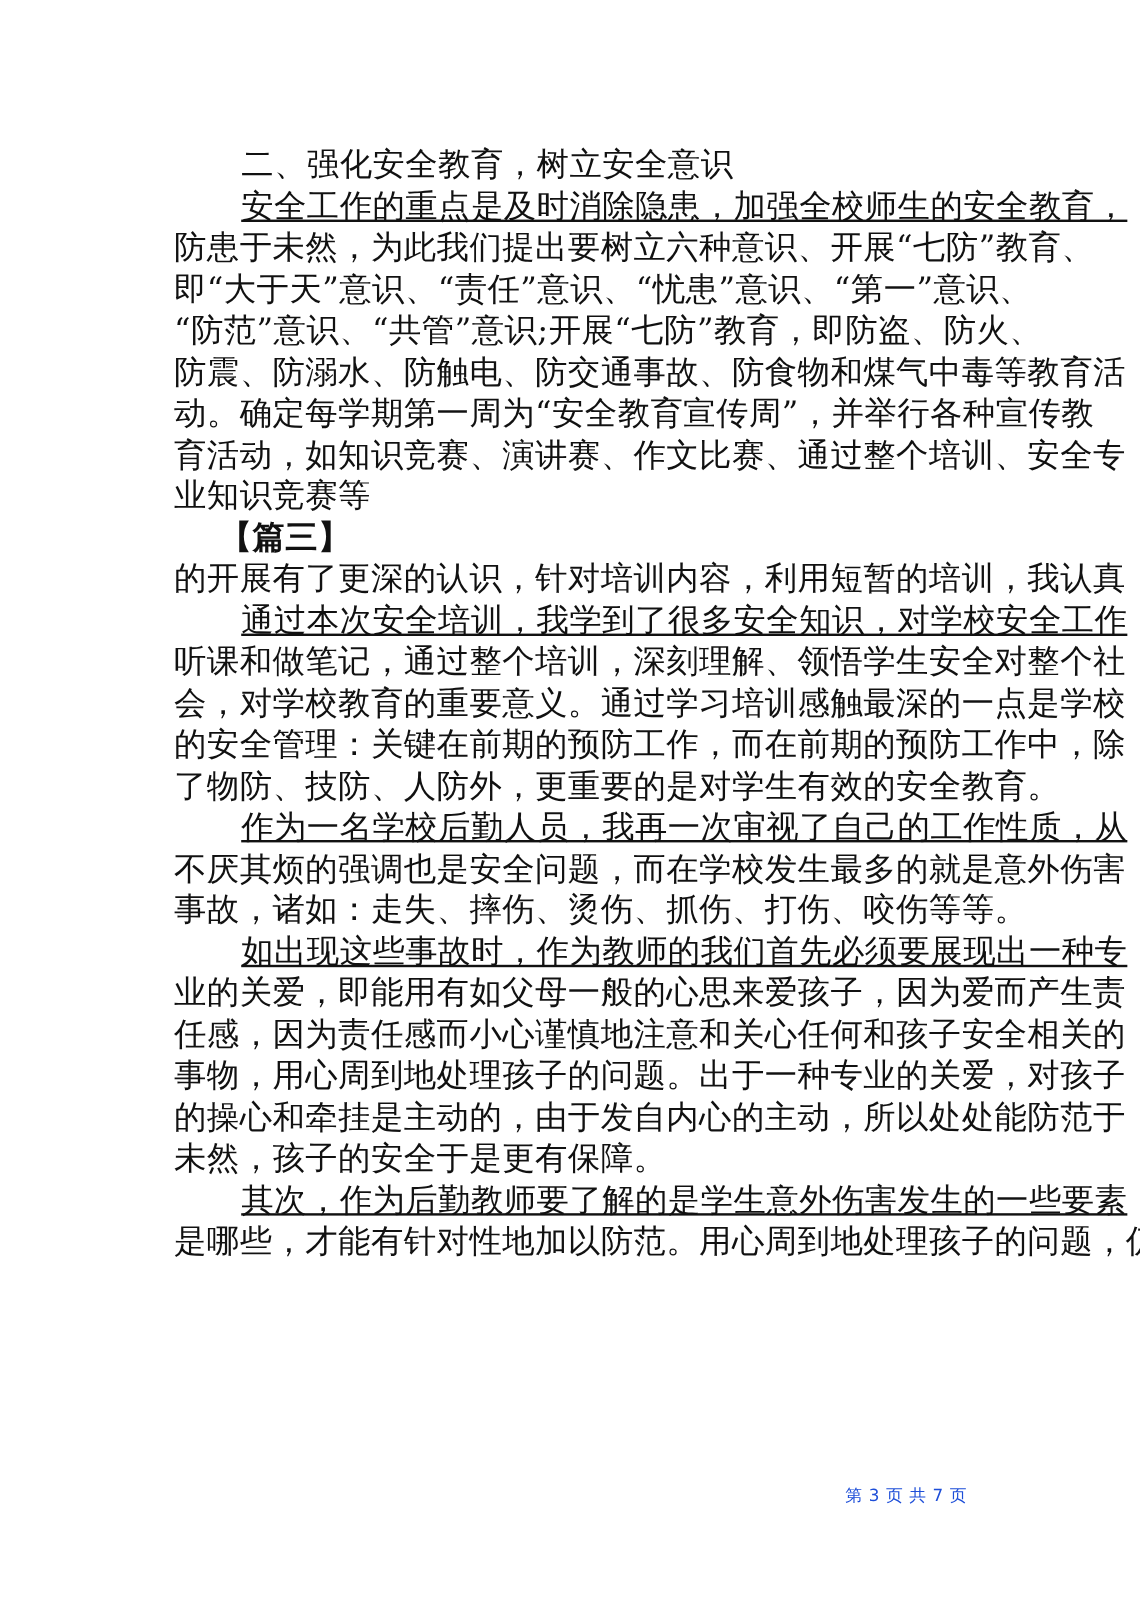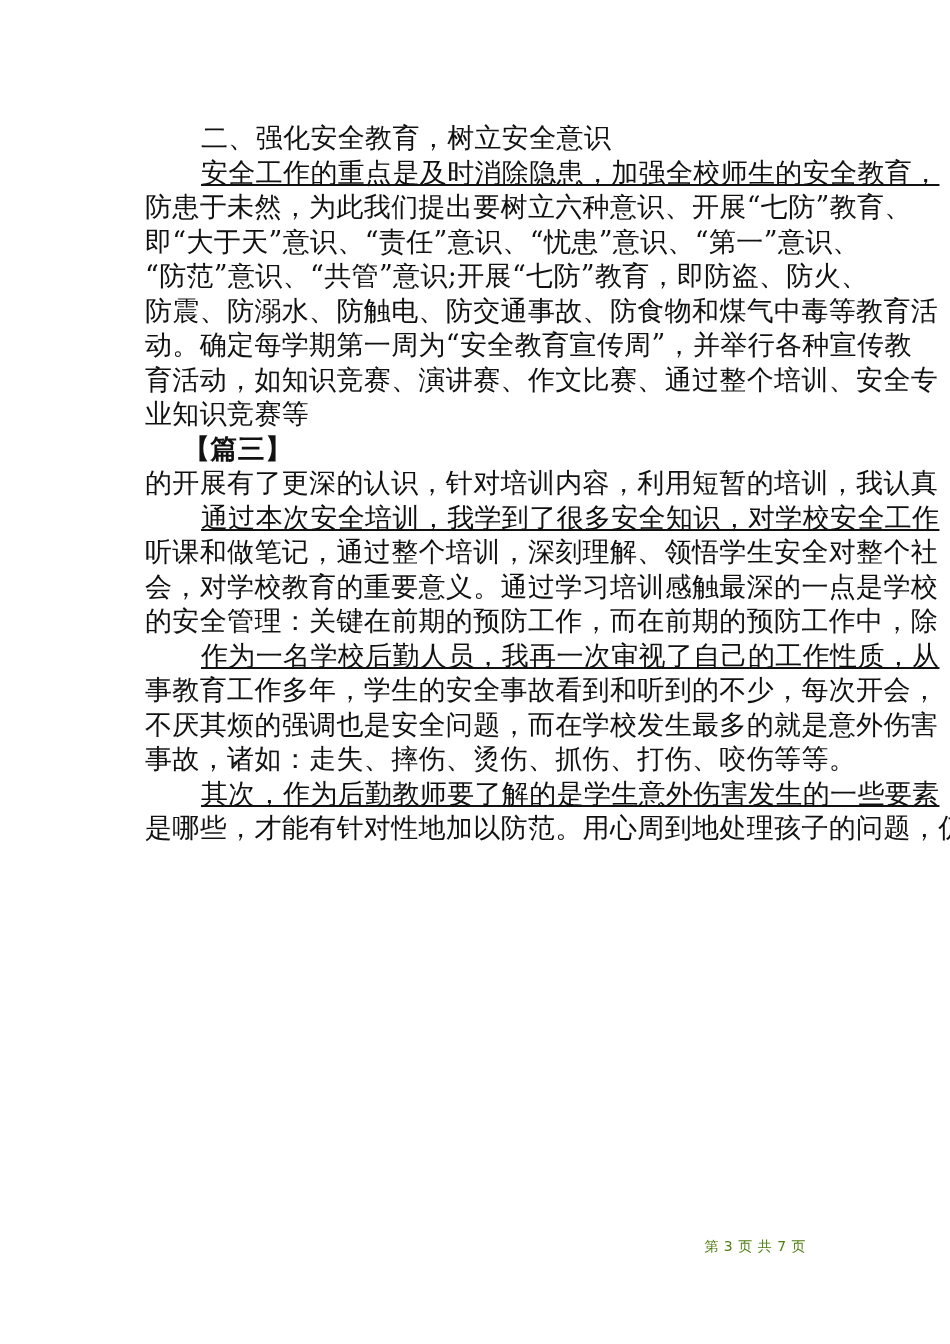--- a/index.html
+++ b/index.html
@@ -38,21 +38,21 @@
     }
     .line.indent { padding-left: 56px; text-decoration: underline; }
     .line.heading-indent { padding-left: 56px; }
     .line.section-label { padding-left: 38px; font-weight: bold; }
     .footer {
       position: absolute;
       right: 144px;
       top: 1238px;
       font-family: "DejaVu Sans", "Liberation Sans", sans-serif;
       font-size: 14px;
-      color: #4d7c0f;
+      color: #1d4ed8;
       letter-spacing: 0.5px;
     }
   </style>
 </head>
 <body>
 
 <div class="page">
   <div class="body-text">
 
     <div class="line heading-indent">二、强化安全教育，树立安全意识</div>
@@ -69,29 +69,37 @@
     </div>
 
     <div class="line section-label">【篇三】</div>
 
     <div>
       <div class="line">的开展有了更深的认识，针对培训内容，利用短暂的培训，我认真</div>
       <div class="line indent">通过本次安全培训，我学到了很多安全知识，对学校安全工作</div>
       <div class="line">听课和做笔记，通过整个培训，深刻理解、领悟学生安全对整个社</div>
       <div class="line">会，对学校教育的重要意义。通过学习培训感触最深的一点是学校</div>
       <div class="line">的安全管理：关键在前期的预防工作，而在前期的预防工作中，除</div>
+      <div class="line">了物防、技防、人防外，更重要的是对学生有效的安全教育。</div>
     </div>
 
     <div>
       <div class="line indent">作为一名学校后勤人员，我再一次审视了自己的工作性质，从</div>
-      <div class="line">事教育工作多年，学生的安全事故看到和听到的不少，每次开会，</div>
       <div class="line">不厌其烦的强调也是安全问题，而在学校发生最多的就是意外伤害</div>
       <div class="line">事故，诸如：走失、摔伤、烫伤、抓伤、打伤、咬伤等等。</div>
     </div>
 
+    <div>
+      <div class="line indent">如出现这些事故时，作为教师的我们首先必须要展现出一种专</div>
+      <div class="line">业的关爱，即能用有如父母一般的心思来爱孩子，因为爱而产生责</div>
+      <div class="line">任感，因为责任感而小心谨慎地注意和关心任何和孩子安全相关的</div>
+      <div class="line">事物，用心周到地处理孩子的问题。出于一种专业的关爱，对孩子</div>
+      <div class="line">的操心和牵挂是主动的，由于发自内心的主动，所以处处能防范于</div>
+      <div class="line">未然，孩子的安全于是更有保障。</div>
+    </div>
 
     <div>
       <div class="line indent">其次，作为后勤教师要了解的是学生意外伤害发生的一些要素</div>
       <div class="line">是哪些，才能有针对性地加以防范。用心周到地处理孩子的问题，仍</div>
     </div>
 
   </div>
 
   <div class="footer">第 3 页 共 7 页</div>
 </div>

